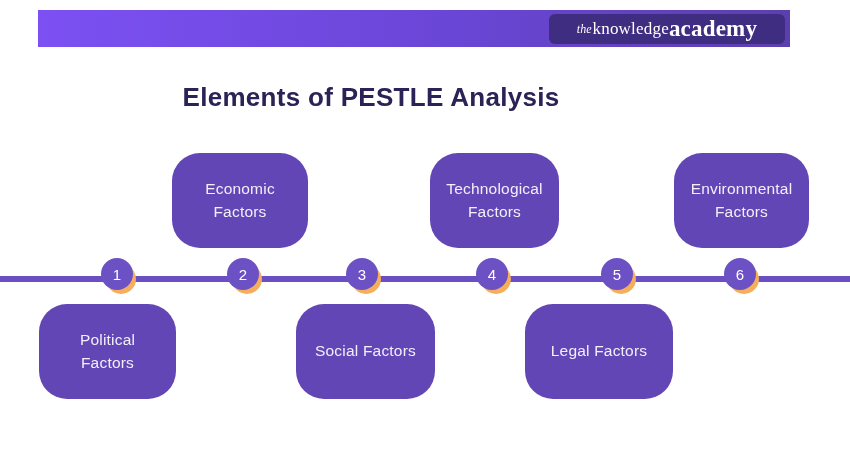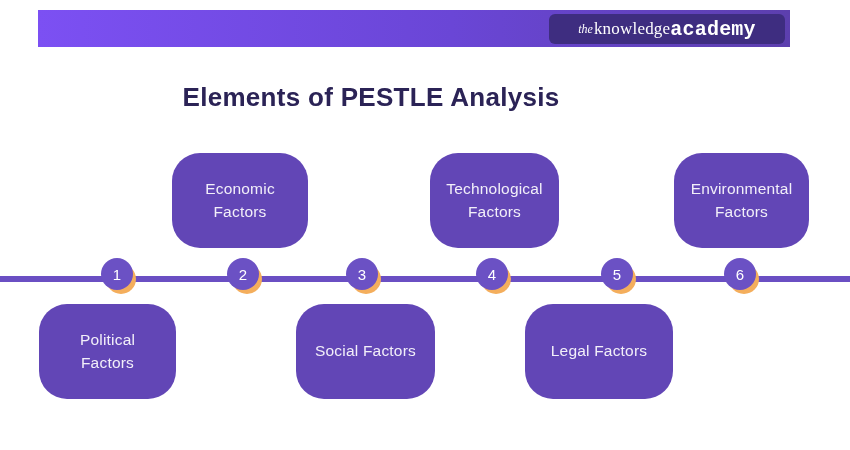--- a/index.html
+++ b/index.html
@@ -30,21 +30,21 @@
     border-radius: 6px;
     display: flex;
     align-items: center;
     justify-content: center;
     color: #ffffff;
     font-family: "Liberation Serif", "DejaVu Serif", serif;
     white-space: nowrap;
   }
   .logo .logo-the { font-style: italic; font-size: 12px; margin-right: 1px; }
   .logo .logo-knowledge { font-size: 17px; letter-spacing: 0.2px; }
-  .logo .logo-academy { font-size: 20px; font-weight: bold; letter-spacing: 0.2px; font-family: Liberation Mono, monospace; }
+  .logo .logo-academy { font-size: 23px; font-weight: bold; letter-spacing: 0.2px; }
 
   
   .title {
     position: absolute;
     left: 0; top: 82px;
     width: 742px;
     text-align: center;
     font-size: 26px;
     font-weight: bold;
     letter-spacing: 0.3px;

